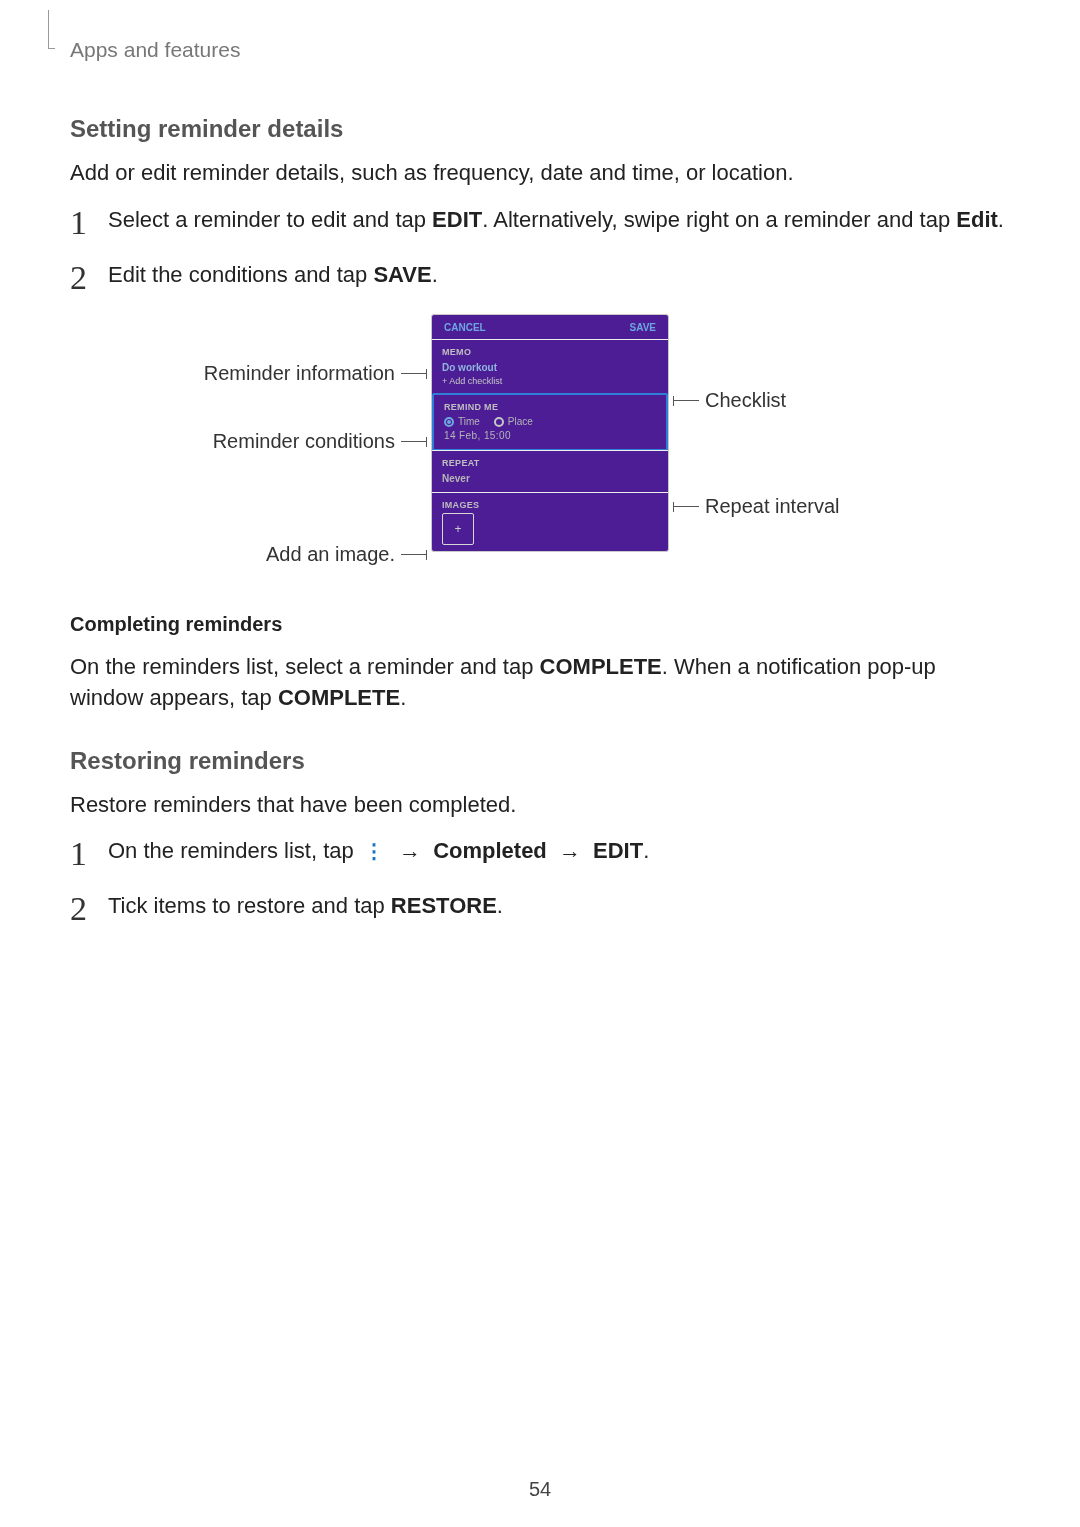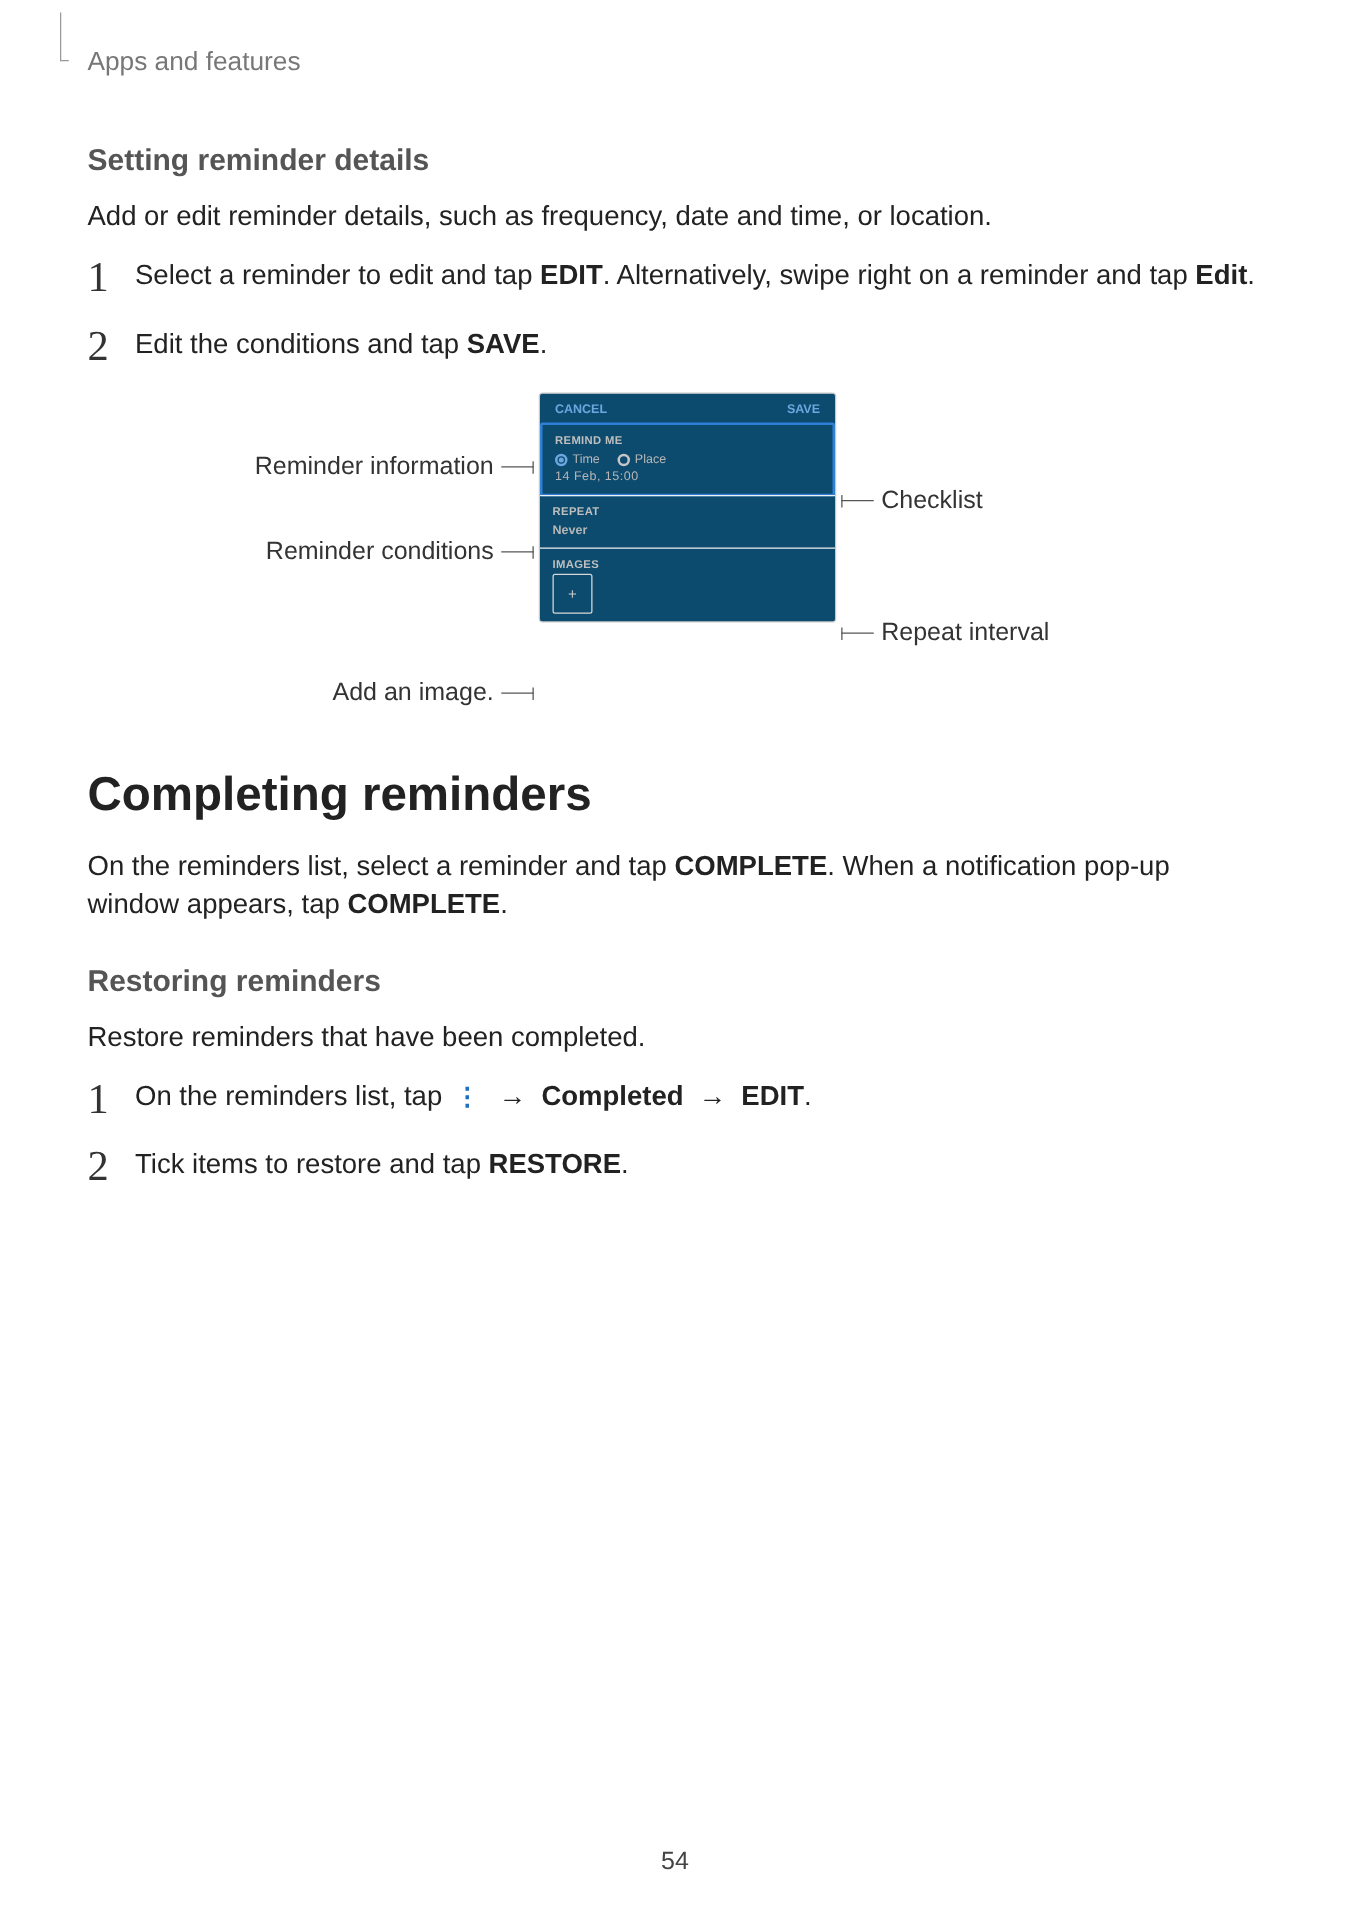--- a/index.html
+++ b/index.html
@@ -42,21 +42,21 @@
   }
   .h-sub {
     font-weight: 600;
     color: #555;
     font-size: 24px;
     margin-top: 30px;
     margin-bottom: 12px;
   }
   .h-section {
     font-weight: 700;
-    font-size: 38px;
+    font-size: 20px;
     margin-top: 46px;
     margin-bottom: 14px;
   }
   p.body {
     margin: 6px 0 14px 0;
   }
   ol.steps {
     list-style: none;
     padding: 0;
     margin: 16px 0 24px 0;
@@ -148,21 +148,21 @@
     border-left: 1px solid #555;
     top: -5px;
   }
   .fig-left  .fig-callout .tick { right: 0; }
   .fig-right .fig-callout .tick { left: 0; }
 
   .phone {
     width: 236px;
     border: 1px solid #c9c9c9;
     border-radius: 3px;
-    background: #0c4a6e;
+    background: #4c1d95;
     font-size: 9px;
     color: #b6b6b6;
     margin: 0 4px;
   }
   .phone .topbar {
     display: flex;
     justify-content: space-between;
     padding: 6px 12px 4px 12px;
     font-weight: 700;
     font-size: 10px;
@@ -244,20 +244,25 @@
         <span class="line">
             <span class="tick"></span>
           </span>
       </div>
     </div>
 
     <div class="phone">
       <div class="topbar">
         <span class="cancel">CANCEL</span>
         <span class="save">SAVE</span>
+      </div>
+      <div class="sec">
+        <div class="lbl">MEMO</div>
+        <div class="line1">Do workout</div>
+        <div class="line2">+  Add checklist</div>
       </div>
       <div class="sec hl-blue">
         <div class="lbl">REMIND ME</div>
         <div class="radio-row">
           <span class="radio on">
               <span class="dot"></span>
               <span>Time</span>
             </span>
           <span class="radio">
               <span class="dot" style="border-color:#c6c6c6"></span>

